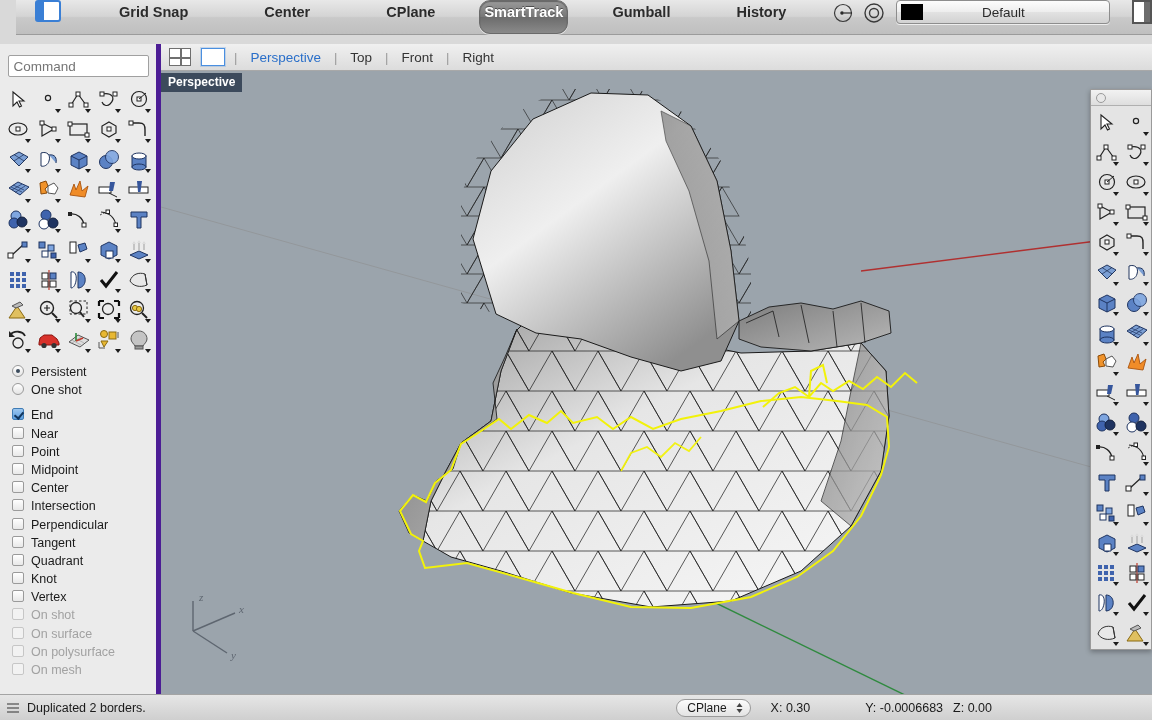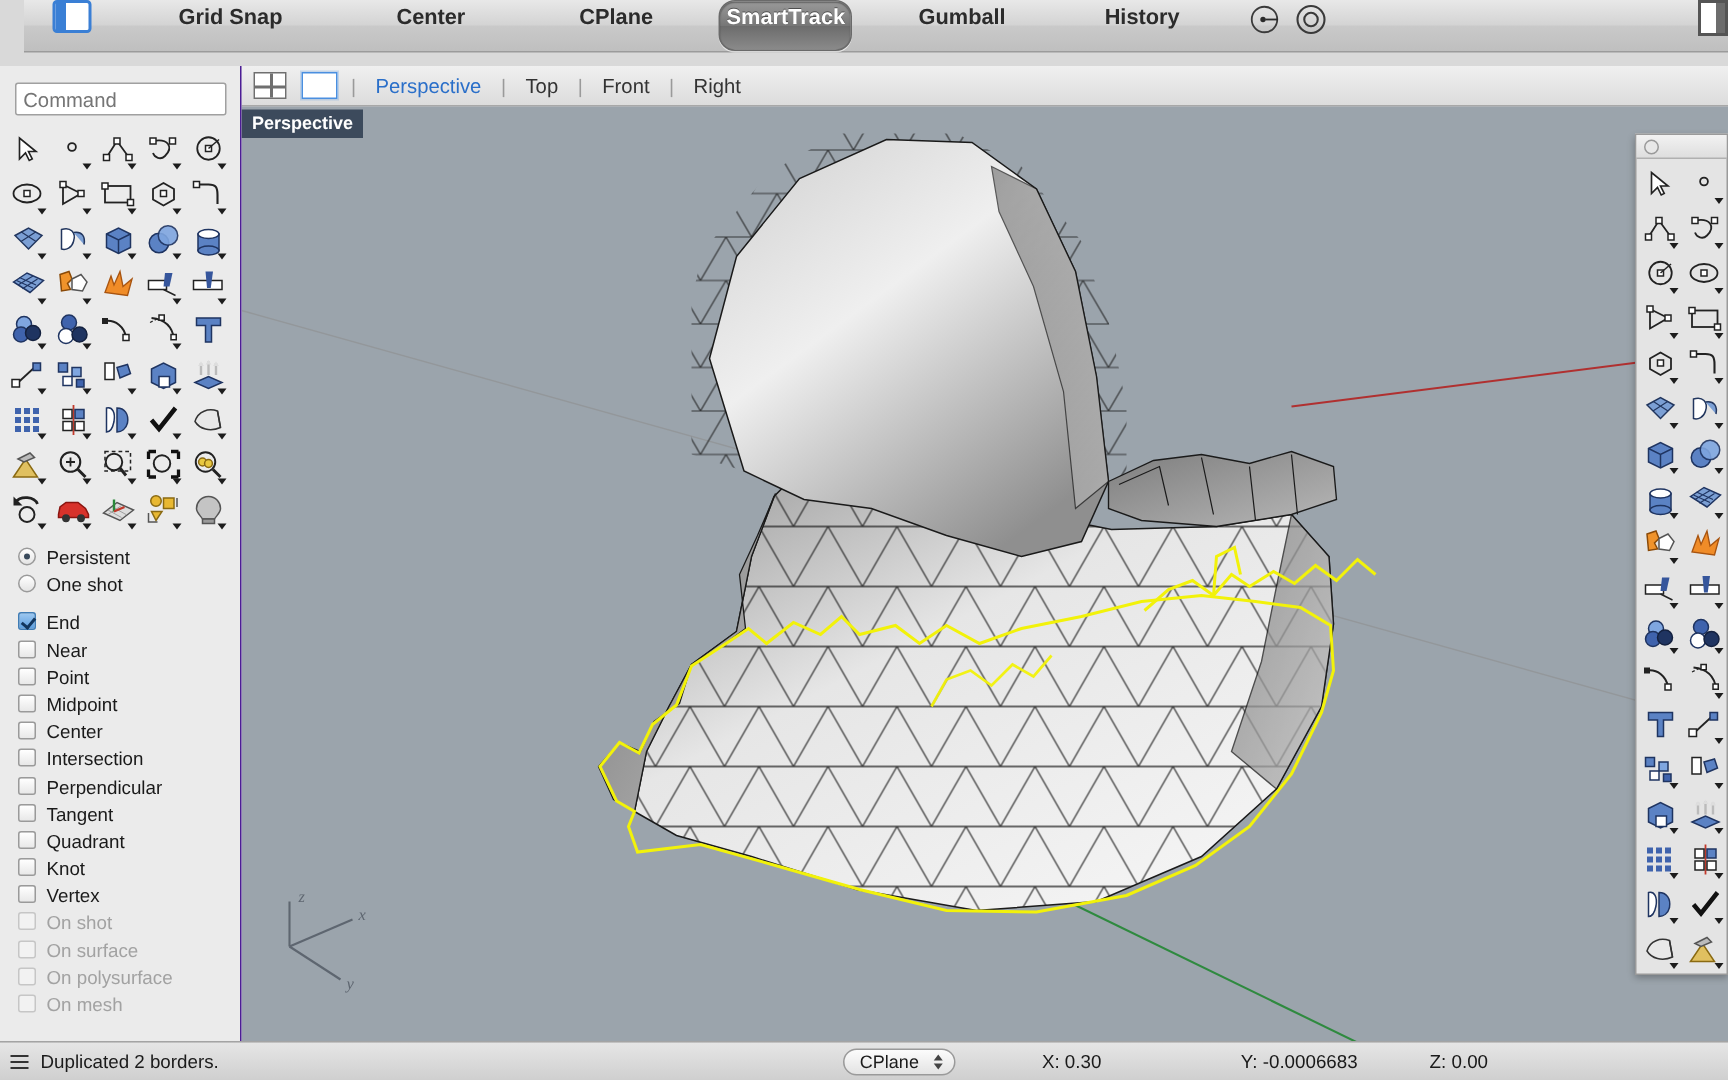--- a/index.html
+++ b/index.html
@@ -95,21 +95,21 @@
     background: #3c4a5c; color: #fff;
     font-size: 12px; font-weight: bold;
     padding: 2px 7px 3px 7px; z-index: 5;
   }
   #axis-gizmo { position: absolute; left: 30px; bottom: 25px; }
   .gz-label { font-size: 11px; fill: #5e6670; font-family: "Liberation Serif", serif; font-style: italic; }
 
   
   #sidebar {
     position: absolute; left: 0; top: 44px; width: 161px; height: 650px;
-    background: #ebebeb; border-right: 1px solid #4c1d95;
+    background: #ebebeb; border-right: 5px solid #4c1d95;
     overflow: hidden;
   }
   #cmd-input {
     width: 141px; height: 22px; margin: 11px auto 0 auto; display: block;
     border: 1px solid #a0a0a0; background: #fff; border-radius: 2px;
     font-size: 13.5px; color: #9a9a9a; padding: 0 5px;
     font-family: "Liberation Sans", sans-serif;
   }
   #left-palette {
     margin: 8px 0 0 4px;
@@ -189,21 +189,21 @@
     display: flex; align-items: center;
   }
   #sb-msg { font-size: 12.5px; color: #1a1a1a; margin-left: 7px; }
   #cplane-select {
     display: flex; align-items: center; height: 18px;
     border: 1px solid #9a9a9a; border-radius: 9px;
     background: linear-gradient(to bottom, #fcfcfc, #e3e3e3);
     padding: 0 3px 0 10px; font-size: 12px; color: #1a1a1a; text-align: right;
   }
   .stepper { display: flex; flex-direction: column; margin-left: 8px; margin-right: 3px; }
-  .coord { font-size: 12.5px; color: #1a1a1a; margin-left: 38px; }
+  .coord { font-size: 12.5px; color: #1a1a1a; }
 </style>
 </head>
 <body>
 
 <div id="app">
 
   <div id="toolbar">
     <div class="tb-toggle"></div>
     <div style="width:46px"></div>
     <div class="tb-item">Grid Snap</div>
@@ -228,20 +228,24 @@
     </div>
     <div style="width:5px"></div>
     <div class="icon-btn">
       <svg width="26" height="26" viewBox="0 0 26 26">
         <circle cx="13" cy="13" r="9" fill="none" stroke="#3a3a3a" stroke-width="1.4"></circle>
         <circle cx="13" cy="13" r="4.5" fill="none" stroke="#3a3a3a" stroke-width="1.4"></circle>
       </svg>
     </div>
     <div style="width:9px"></div>
 
+    <div id="layer-widget">
+      <div id="layer-swatch"></div>
+      <div id="layer-name">Default</div>
+    </div>
 
     <div class="tb-spacer"></div>
     <div class="panel-toggle"></div>
   </div>
 
   <div id="viewtabs">
     <div class="vt-icon vt-grid"></div>
     <div class="vt-single"></div>
     <span class="vt-sep">|</span>
     <div class="vt-tab active">Perspective</div>

